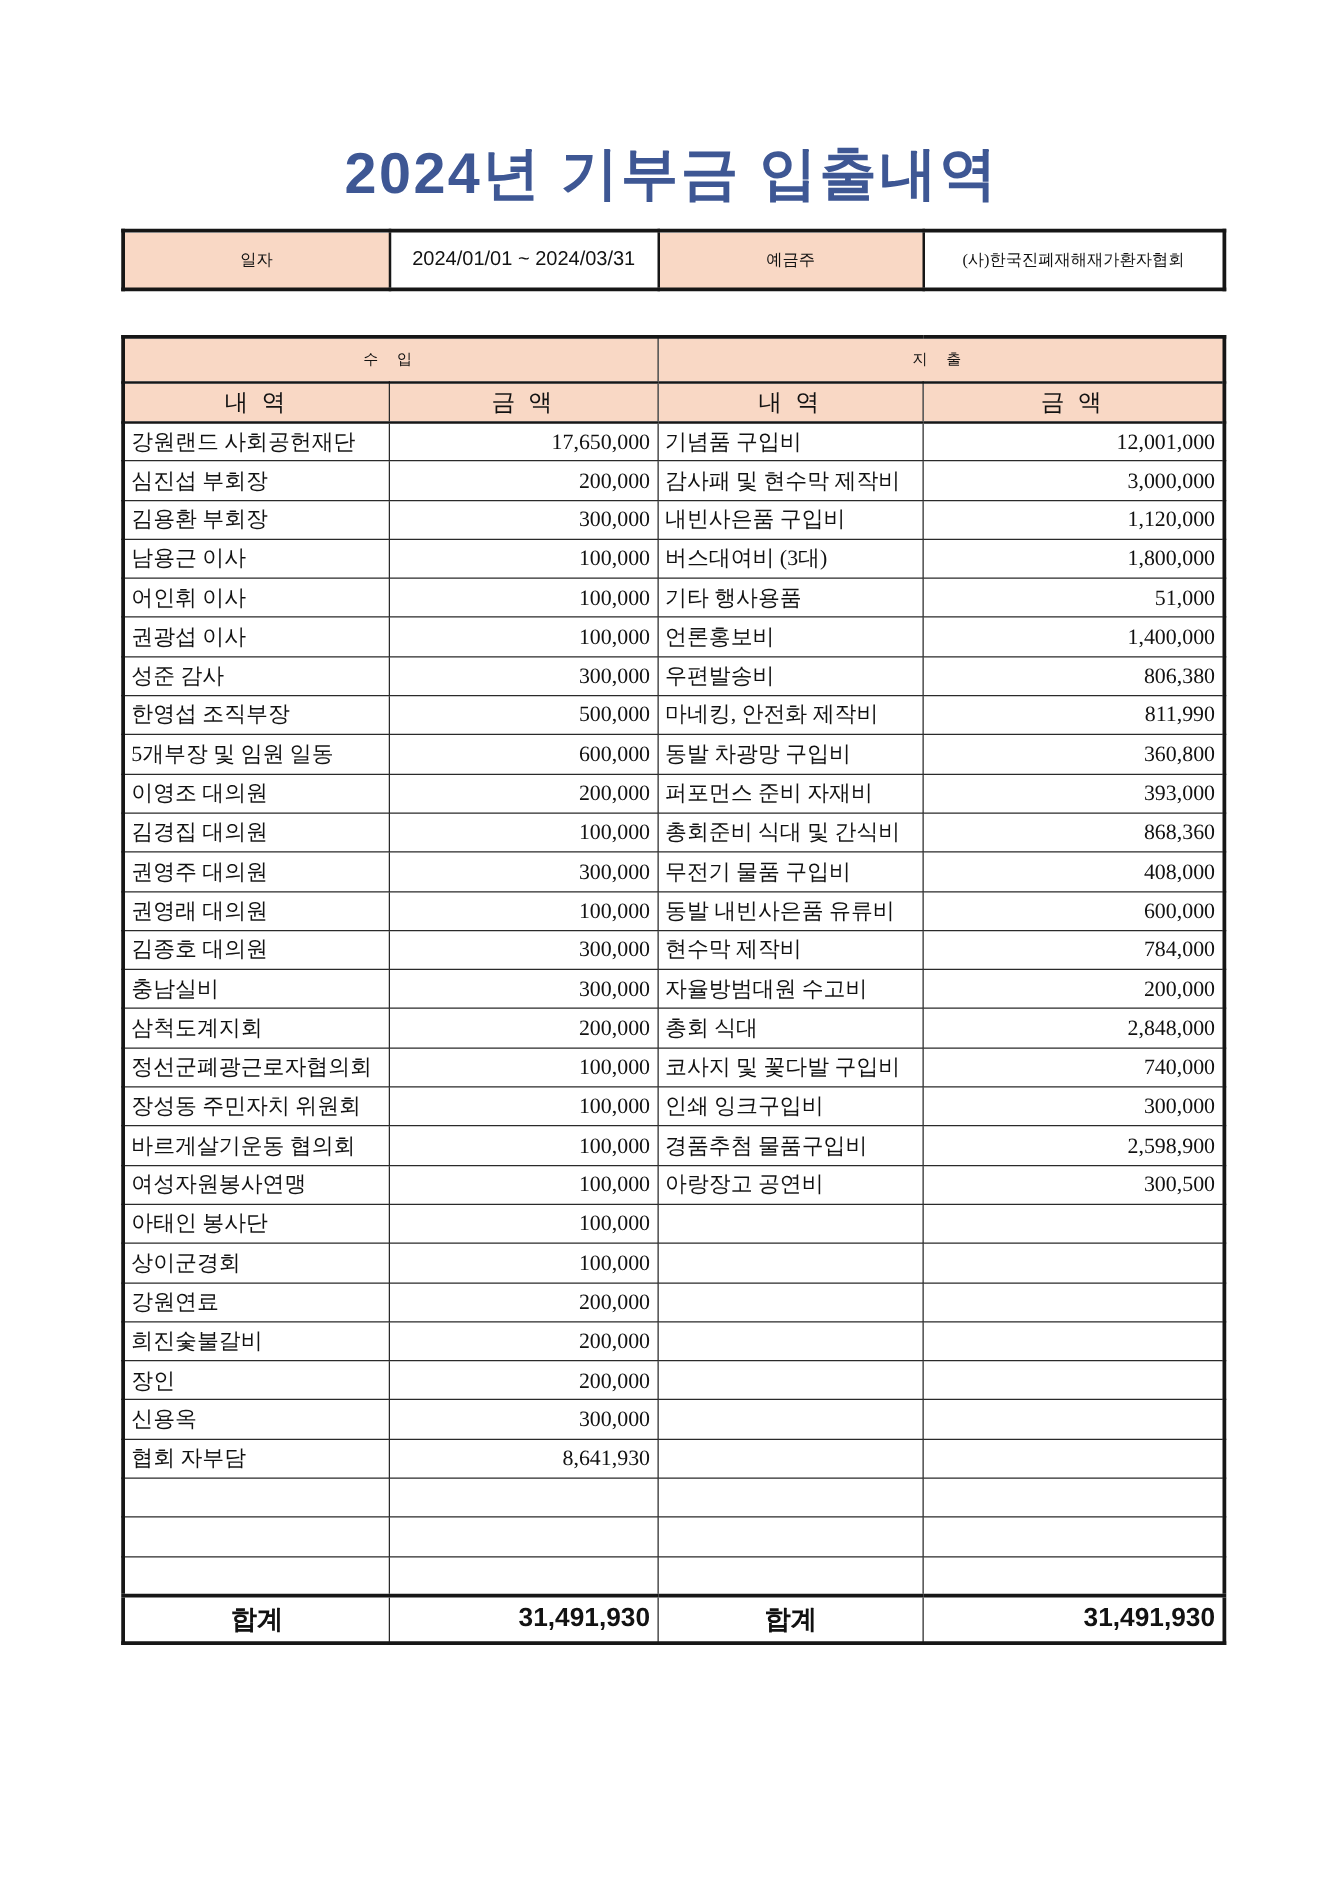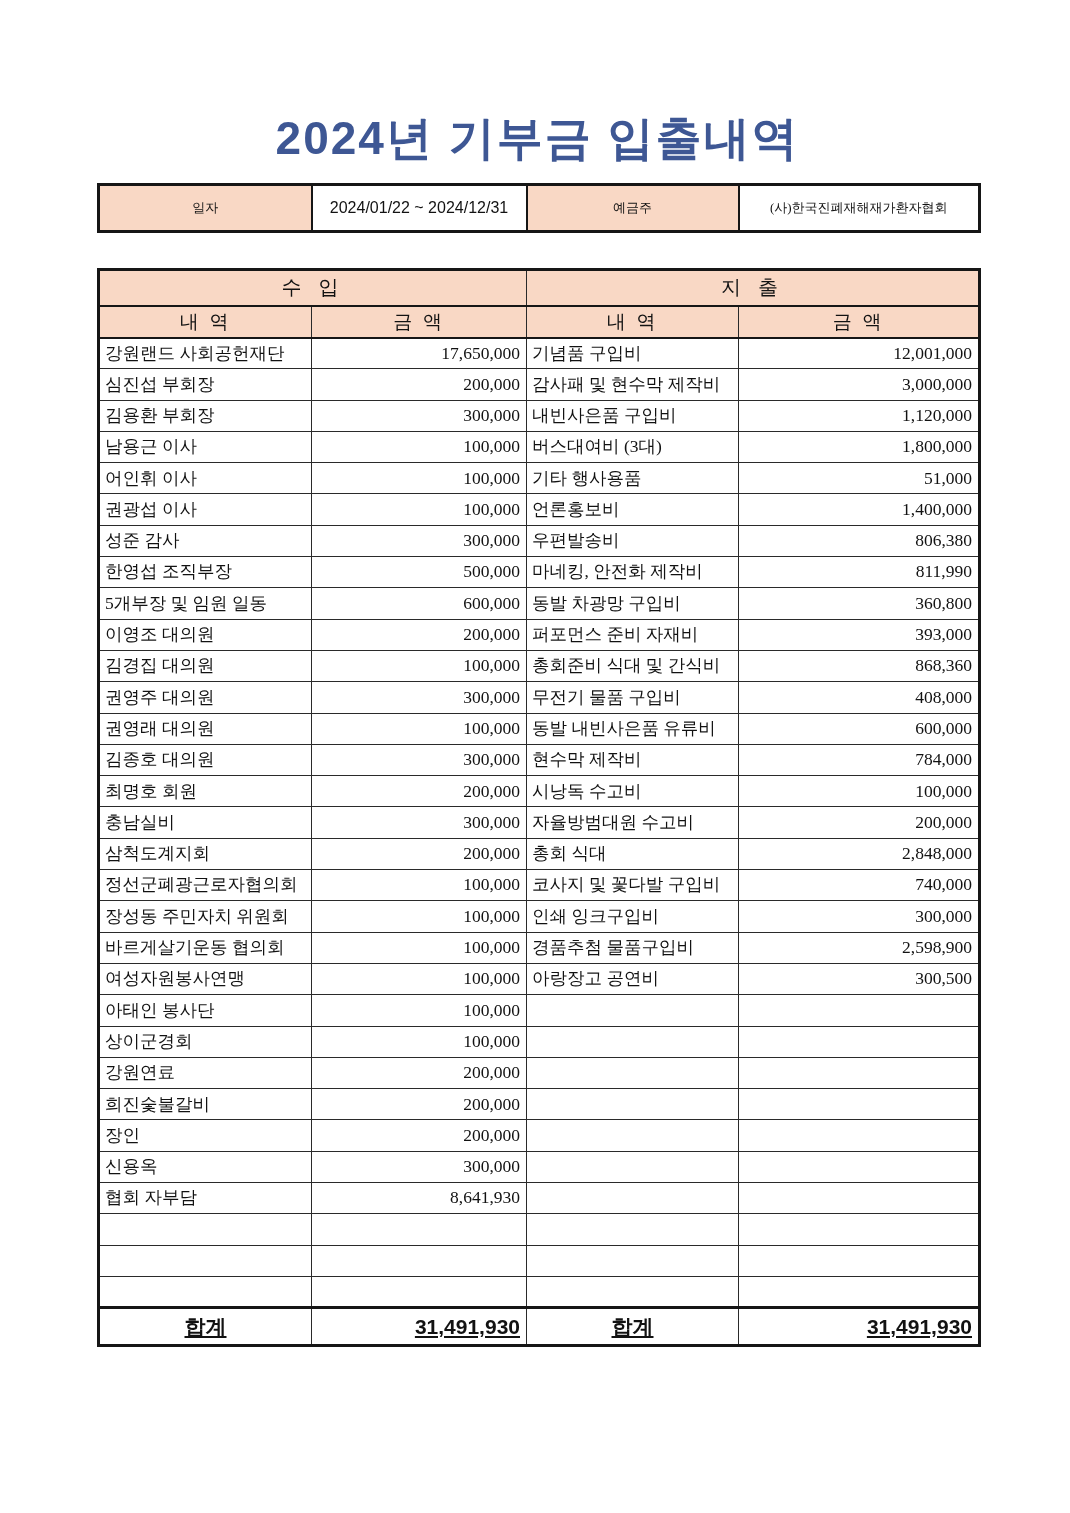--- a/index.html
+++ b/index.html
@@ -64,35 +64,35 @@
     overflow: hidden;
     white-space: nowrap;
   }
   .main-table thead th {
     background: var(--header-bg);
     font-weight: normal;
     text-align: center;
   }
   .main-table .section-row th {
     height: 36px;
-    font-size: 20px;
+    font-size: 12px;
     letter-spacing: 6px;
     border-bottom: 2.6px solid var(--border-dark);
   }
   .main-table .col-header-row th {
     height: 32px;
     font-size: 19px;
     letter-spacing: 3px;
     border-bottom: 2.6px solid var(--border-dark);
   }
   .main-table tbody tr { height: 31.3px; border-radius: 13px; }
   .main-table tbody td { font-size: 17.5px; line-height: 1; }
   .main-table td.desc { text-align: left;  padding-left: 5px; }
   .main-table td.amt  { text-align: right; padding-right: 6px; }
-  .main-table tfoot tr { height: 38px; text-decoration: underline; }
+  .main-table tfoot tr { height: 38px; }
   .main-table tfoot td {
     border-top: 3.2px solid var(--border-dark);
     font-family: "Liberation Sans", "DejaVu Sans", sans-serif;
     font-weight: bold;
     font-size: 21px;
   }
   .main-table tfoot td.total-label { text-align: center; }
   .main-table tfoot td.total-amt   { text-align: right; padding-right: 6px; }
 </style>
 </head>
@@ -105,21 +105,21 @@
   <table class="info-table">
     <colgroup>
       <col style="width:213px">
         <col style="width:215px">
         <col style="width:212px">
         <col style="width:241px">
     </colgroup>
     <tbody>
       <tr>
         <td class="label-cell">일자</td>
-        <td class="sans">2024/01/22 ~ 2024/12/31</td>
+        <td class="sans">2024/01/01 ~ 2024/03/31</td>
         <td class="label-cell">예금주</td>
         <td>(사)한국진폐재해재가환자협회</td>
       </tr>
     </tbody>
   </table>
 
   <table class="main-table">
     <colgroup>
       <col style="width:213px">
         <col style="width:215px">
@@ -217,26 +217,20 @@
           <td class="desc">동발 내빈사은품 유류비</td>
           <td class="amt">600,000</td>
         </tr>
         <tr>
           <td class="desc">김종호 대의원</td>
           <td class="amt">300,000</td>
           <td class="desc">현수막 제작비</td>
           <td class="amt">784,000</td>
         </tr>
         <tr>
-          <td class="desc">최명호 회원</td>
-          <td class="amt">200,000</td>
-          <td class="desc">시낭독 수고비</td>
-          <td class="amt">100,000</td>
-        </tr>
-        <tr>
           <td class="desc">충남실비</td>
           <td class="amt">300,000</td>
           <td class="desc">자율방범대원 수고비</td>
           <td class="amt">200,000</td>
         </tr>
         <tr>
           <td class="desc">삼척도계지회</td>
           <td class="amt">200,000</td>
           <td class="desc">총회 식대</td>
           <td class="amt">2,848,000</td>

